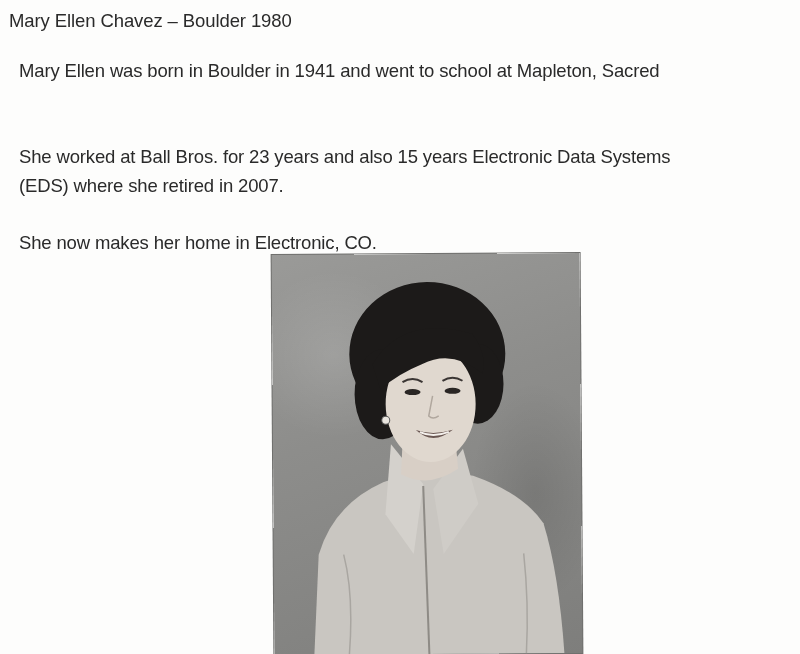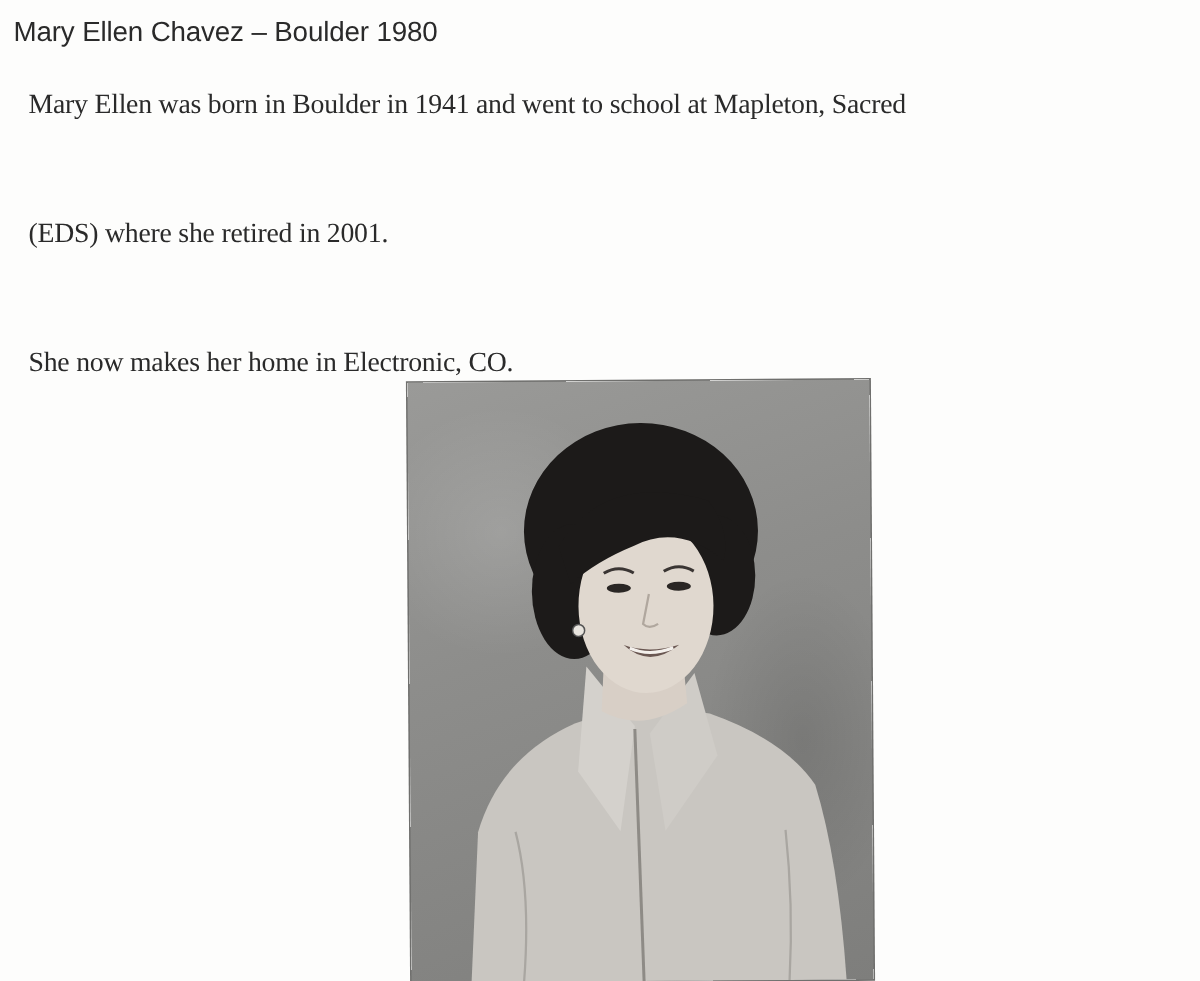--- a/index.html
+++ b/index.html
@@ -3,21 +3,21 @@
 <meta charset="utf-8">
 <style>
   html, body { margin:0; padding:0; }
   body {
     width:800px; height:654px; overflow:hidden; position:relative;
     background:#fdfdfc;
     font-family:"Liberation Sans", "DejaVu Sans", sans-serif;
     color:#2a2a2a;
   }
   .title { position:absolute; left:9px; top:10px; font-size:18.5px; letter-spacing:-0.1px; }
-  .para { position:absolute; left:19px; font-size:18.5px; line-height:29px; letter-spacing:-0.15px; width:780px;font-family:Liberation Serif, serif; }
+  .para { position:absolute; left:19px; font-size:18.5px; line-height:29px; letter-spacing:-0.15px; width:780px; }
   .p1 { top:56px; }
   .p2 { top:142px; }
   .p3 { top:228px; }
   .photo {
     position:absolute; left:273px; top:254px; width:308px; height:400px;
     transform:rotate(-0.4deg);
     background:
       radial-gradient(ellipse 40% 30% at 20% 25%, rgba(255,255,255,0.12), transparent 70%),
       radial-gradient(ellipse 30% 40% at 85% 60%, rgba(0,0,0,0.1), transparent 70%),
       linear-gradient(160deg,#9a9a98 0%, #8d8d8b 40%, #7e7e7c 100%);
@@ -30,21 +30,22 @@
 <body>
 
 <div>
   <div class="title">Mary Ellen Chavez – Boulder 1980</div>
 
   <div class="para p1">
     <div>Mary Ellen was born in Boulder in 1941 and went to school at Mapleton, Sacred</div>
   </div>
 
   <div class="para p2">
-    <div>(EDS) where she retired in 2001.</div>
+    <div>She worked at Ball Bros. for 23 years and also 15 years Electronic Data Systems</div>
+    <div>(EDS) where she retired in 2007.</div>
   </div>
 
   <div class="para p3">
     <div>She now makes her home in Electronic, CO.</div>
   </div>
 
   <div class="photo" title="Black and white portrait photograph of a smiling woman with short dark hair wearing a light blouse">
     <svg viewBox="0 0 308 400" preserveAspectRatio="none">
 
       <path d="M40 400 L45 300 Q60 250 110 228 L150 215 L200 222 Q250 240 270 270 Q285 320 290 400 Z" fill="#c9c6c1"></path>

